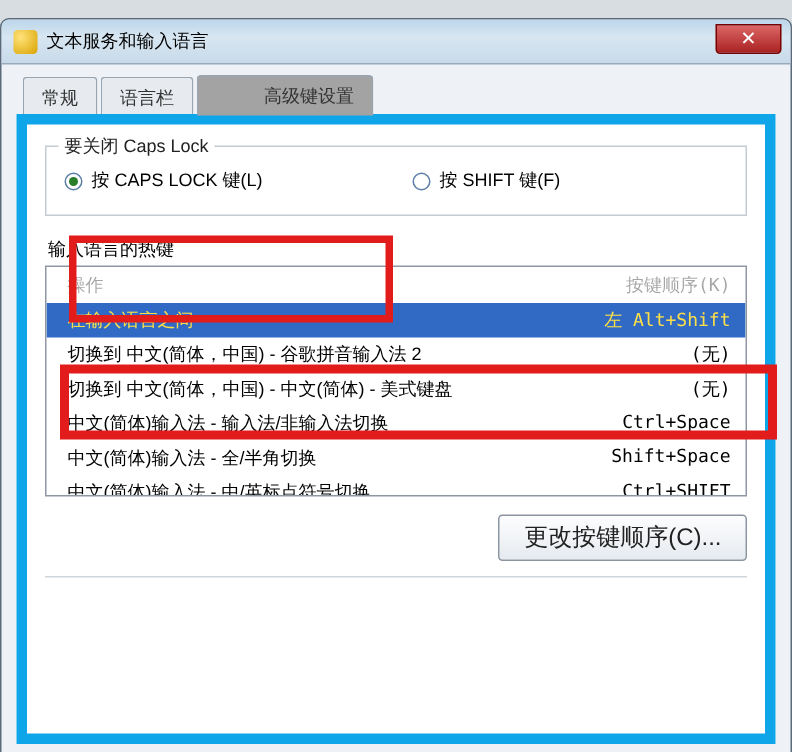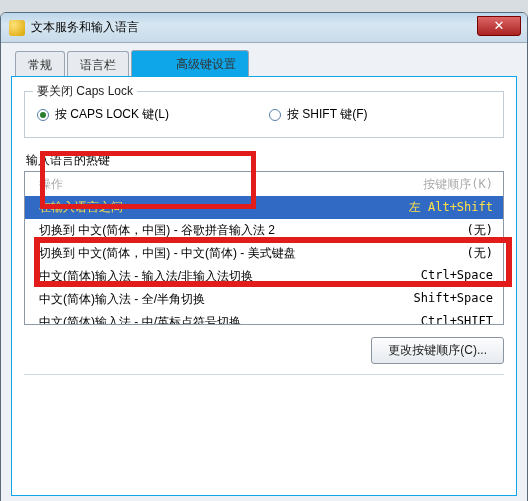--- a/index.html
+++ b/index.html
@@ -69,27 +69,27 @@
     border-radius: 3px 3px 0 0;
     color: #333;
     font-family: "SimSun", sans-serif;
   }
   .tab.inactive {
     background: #e7ebef;
     position: relative;
     top: 1px;
   }
   .tab.active {
-    background: #0ea5e9;
+    background: #a3a3a3;
     position: relative;
     z-index: 2;
     padding-left: 44px;
   }
   .tab-panel {
-    border: 1px solid #0ea5e9;
+    border: 7px solid #0ea5e9;
     background: #fff;
     margin-top: -1px;
     padding: 14px 12px 12px 12px;
     position: relative;
     min-height: 420px;
   }
   .fieldset {
     border: 1px solid #c3cbd4;
     padding: 10px 12px 14px 12px;
     margin-bottom: 14px;
@@ -163,21 +163,21 @@
     text-align: right;
     min-width: 110px;
     font-family: "SimSun", monospace;
   }
   .btn {
     border: 1px solid #8a95a1;
     background: linear-gradient(#fdfdfe, #e6eaef);
     border-radius: 3px;
     padding: 4px 16px;
     font-family: "SimSun", sans-serif;
-    font-size: 12px;
+    font-size: 16px;
     color: #222;
   }
   .btn-row {
     display: flex;
     justify-content: flex-end;
     margin-top: 12px;
   }
   .divider {
     border-top: 1px solid #cfd6dd;
     margin: 10px 0;

